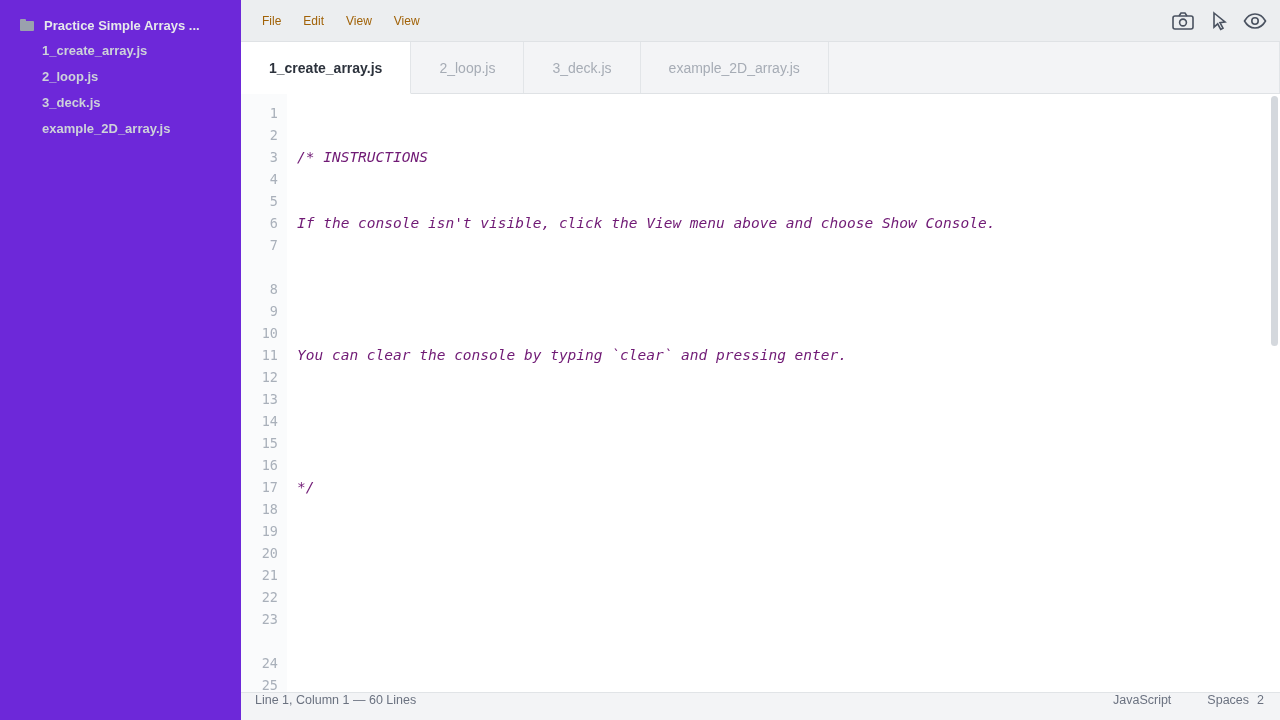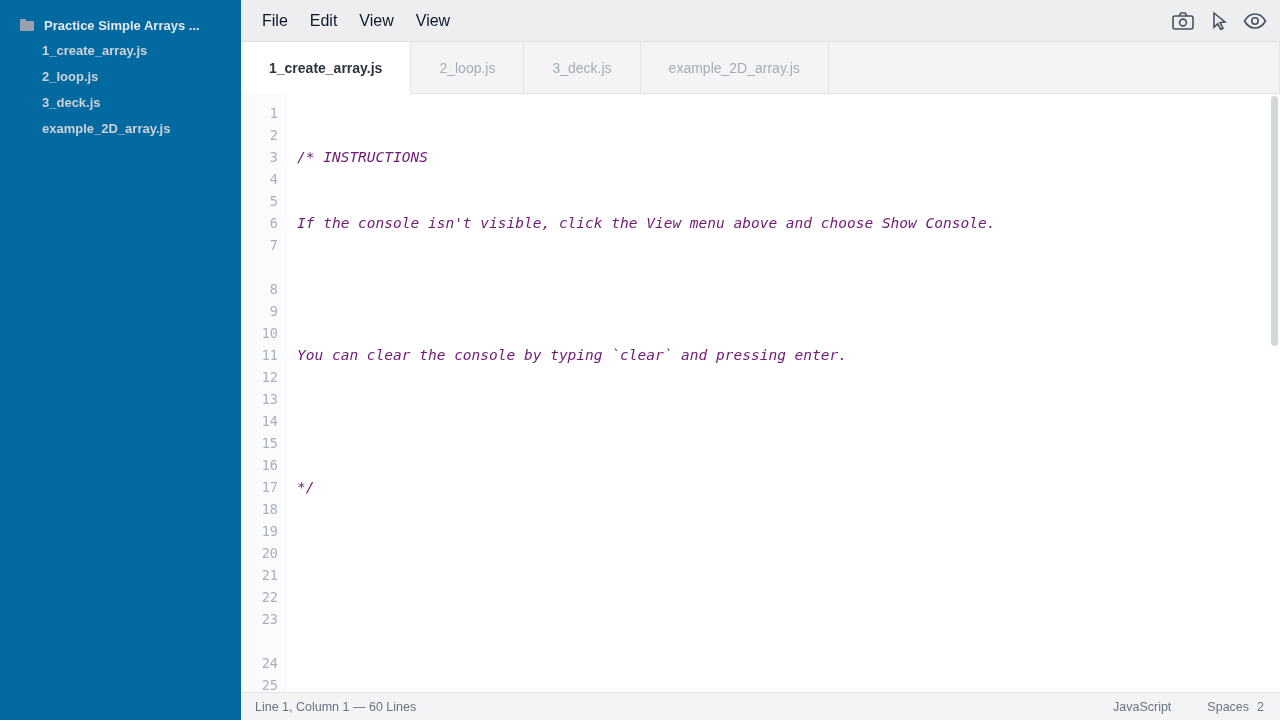--- a/index.html
+++ b/index.html
@@ -13,21 +13,21 @@
   #app {
     width: 1280px; height: 720px;
     display: flex;
     position: relative;
   }
 
   
   #sidebar {
     width: 241px;
     height: 720px;
-    background: #0369a1;
+    background: #6d28d9;
     flex: 0 0 241px;
     padding-top: 12px;
     user-select: none;
   }
   .project-row {
     display: flex;
     align-items: center;
     padding: 4px 12px 4px 20px;
     height: 26px;
   }
@@ -88,22 +88,22 @@
   #menubar {
     height: 42px;
     background: #eceef0;
     border-bottom: 1px solid #dfe2e5;
     display: flex;
     align-items: center;
     padding: 0 8px 0 10px;
     flex: 0 0 42px;
   }
   .menu-item {
-    font-size: 16px;
-    color: #0f172a;
+    font-size: 12px;
+    color: #a16207;
     padding: 6px 11px;
     border-radius: 3px;
     cursor: pointer;
   }
   .menu-spacer { flex: 1 1 auto; }
   .tool-icon {
     width: 34px; height: 28px;
     display: flex;
     align-items: center;
     justify-content: center;
@@ -197,21 +197,21 @@
     cursor: pointer;
   }
 
   
   #statusbar {
     height: 28px;
     flex: 0 0 28px;
     background: #f3f4f6;
     border-top: 1px solid #e1e4e7;
     display: flex;
-    align-items: center;
+    align-items: flex-start;
     padding: 0 16px 0 14px;
     font-size: 12.5px;
     color: #6b7280;
   }
   .status-left { flex: 0 0 auto; }
   .status-spacer { flex: 1 1 auto; }
   .status-right-item { margin-left: 36px; cursor: pointer; }
 </style>
 </head>
 <body>

